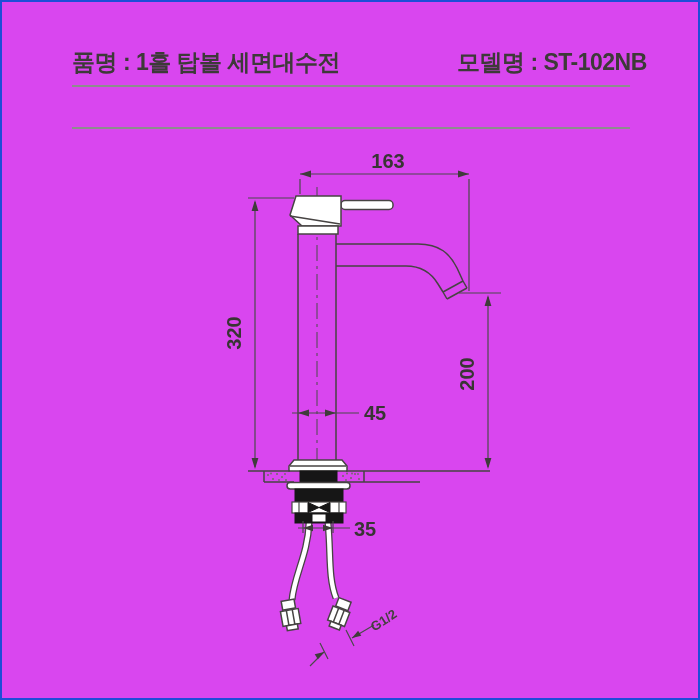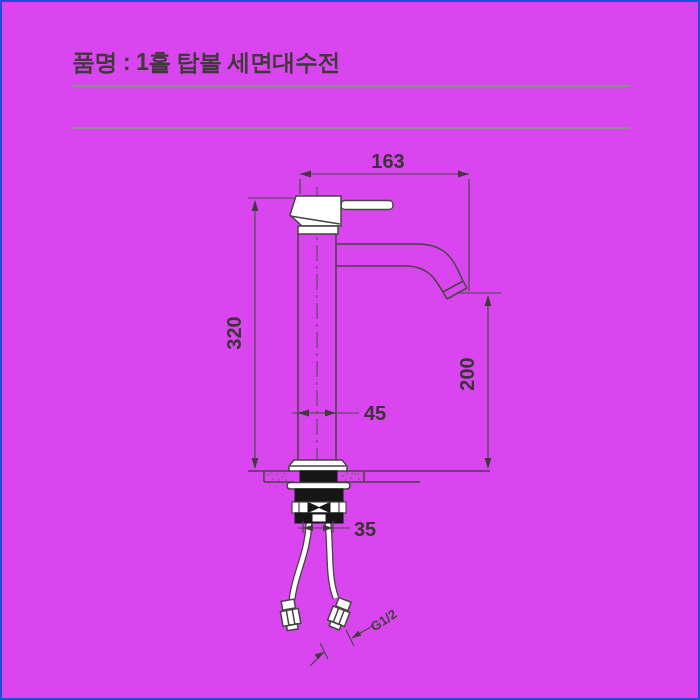--- a/index.html
+++ b/index.html
@@ -25,20 +25,21 @@
   .dimtext-sm { fill:#44403d; font-size:13px; font-weight:600; font-family:"Liberation Sans",sans-serif; }
   .hoseO { fill:none; stroke:#474443; stroke-width:7; stroke-linecap:butt; }
   .hoseI { fill:none; stroke:#ffffff; stroke-width:4.4; stroke-linecap:butt; }
 </style>
 </head>
 <body>
 
 <div class="canvas">
 
   <div class="hdr-text" style="left:70px; top:45px;">품명 : 1홀 탑볼 세면대수전</div>
+  <div class="hdr-text" style="left:455px; top:45px;">모델명 : ST-102NB</div>
   <div class="sep" style="top:83px;"></div>
   <div class="sep" style="top:125px;"></div>
 
   <svg class="drawing" width="700" height="700" viewBox="0 0 700 700">
 
     <path class="cl" d="M315,185 V472"></path>
 
     <g>
       <path class="dim" d="M298,172 H467"></path>
       <polygon class="ar" points="298,172 309,168.6 309,175.4"></polygon>

